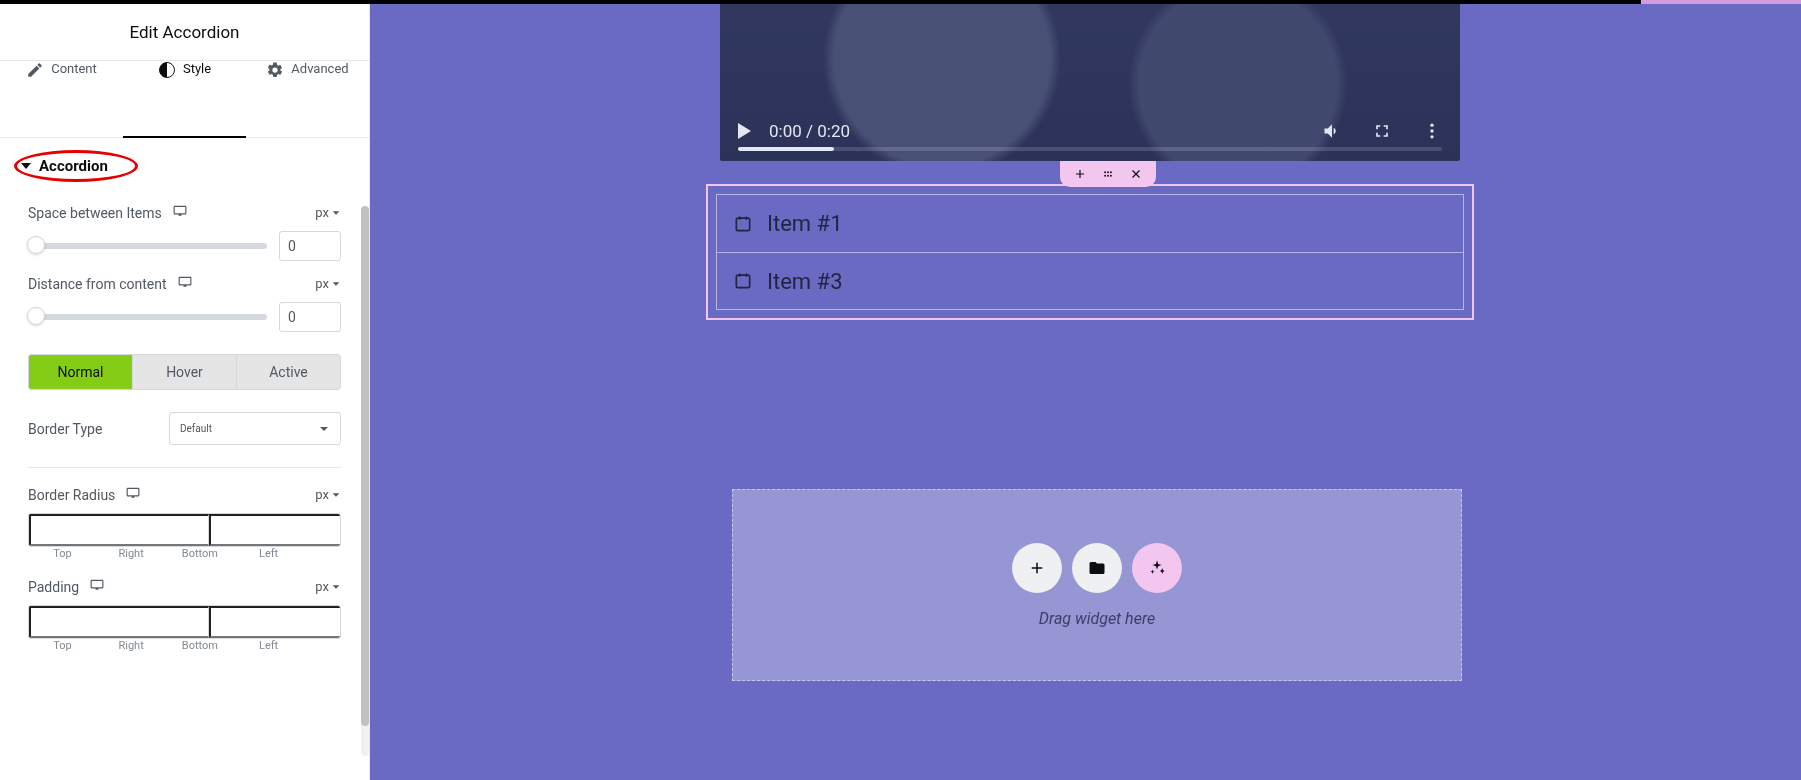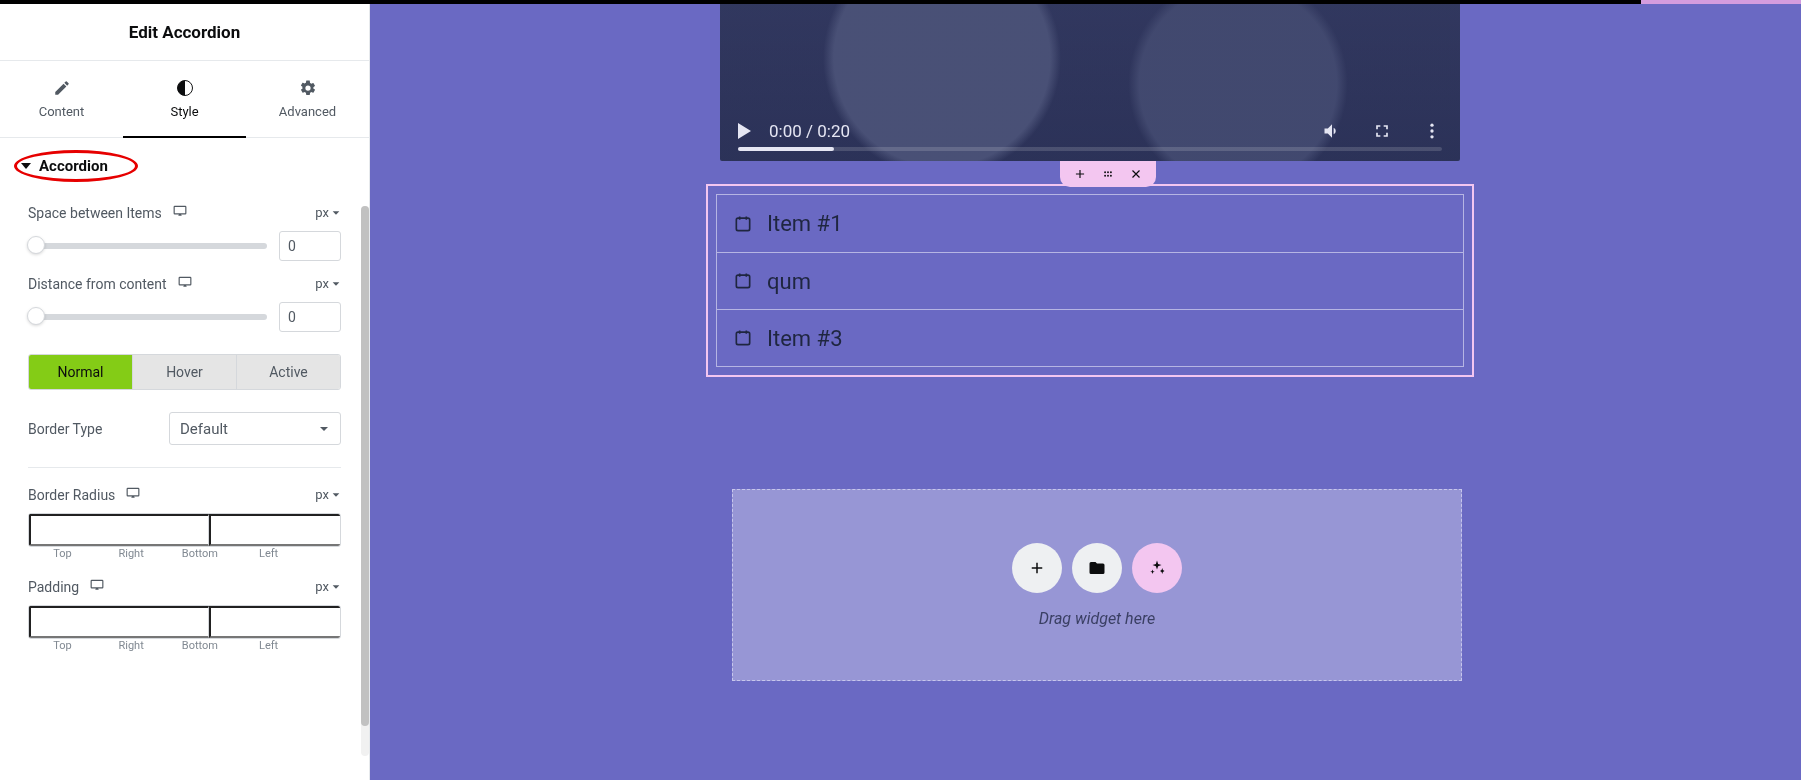--- a/index.html
+++ b/index.html
@@ -1,23 +1,23 @@
 <!DOCTYPE html>
 <html><head>
 <meta charset="utf-8">
 <style>
 *{box-sizing:border-box;margin:0;padding:0;font-family:Roboto,-apple-system,BlinkMacSystemFont,"Segoe UI",Arial,sans-serif}
 body{width:1801px;height:780px;overflow:hidden;background:#fff;position:relative}
 .topbar{height:4px;background:#000;width:100%}
 .topbar::after{content:"";position:absolute;right:0;top:0;height:4px;width:160px;background:#d49cde}
 
 .panel{position:absolute;left:0;top:4px;width:370px;height:776px;background:#fff;border-right:1px solid #e6e9ec}
-.panel-title{height:57px;display:flex;align-items:center;justify-content:center;font-weight:700;font-size:17px;color:#0c0d0e;border-bottom:1px solid #e6e9ec}
+.panel-title{height:57px;display:flex;align-items:center;justify-content:center;font-weight:400;font-size:17px;color:#0c0d0e;border-bottom:1px solid #e6e9ec}
 .tabs{display:flex;height:77px;border-bottom:1px solid #e6e9ec}
-.tab{flex:1;display:flex;flex-direction:column;align-items:center;justify-content:center;gap:7px;cursor:pointer;color:#515962;font-size:13px}
+.tab{flex:1;display:flex;flex-direction:row;justify-content:center;gap:7px;cursor:pointer;color:#515962;font-size:13px}
 .tab svg{width:18px;height:18px}
 .tab.active{color:#0c0d0e}
 .tab.active .tab-underline{position:absolute;bottom:-1px;left:0;right:0;height:2px;background:#000}
 .tab{position:relative}
 
 .scroll-area{position:absolute;top:138px;left:0;right:0;bottom:0;overflow:hidden;padding:0 0 0 0}
 .scrollbar-track{position:absolute;right:0;top:64px;width:8px;height:550px;background:#f1f1f1;border-radius:4px}
 .scrollbar-thumb{position:absolute;left:0;top:0;width:8px;height:520px;background:#c1c1c1;border-radius:4px}
 
 .section-header{display:flex;align-items:center;height:48px;padding:0 20px;cursor:pointer;font-weight:700;font-size:15px;color:#0c0d0e}
@@ -42,21 +42,21 @@
 
 .bg-type-row{display:flex;align-items:center;margin-top:22px}
 .bg-type-row .label{font-size:14px;color:#515962;flex:1}
 .mini-btns{display:flex;border:1px solid #d5d8dc;border-radius:3px;overflow:hidden}
 .mini-btn{width:32px;height:28px;display:flex;align-items:center;justify-content:center;cursor:pointer;background:#fff}
 .mini-btn+.mini-btn{border-left:1px solid #d5d8dc}
 .grad{width:14px;height:14px;background:linear-gradient(90deg,#000,#fff)}
 
 .border-type-row{display:flex;align-items:center;margin-top:22px}
 .border-type-row .label{font-size:14px;color:#515962;flex:1}
-.select{width:172px;height:33px;border:1px solid #d5d8dc;border-radius:3px;background:#fff;padding:0 10px;font-size:15px;color:#515962;display:flex;align-items:center;justify-content:space-between;cursor:pointer}
+.select{width:172px;height:33px;border:1px solid #d5d8dc;border-radius:3px;background:#fff;padding:0 10px;font-size:10px;color:#515962;display:flex;align-items:center;justify-content:space-between;cursor:pointer}
 
 .divider{height:1px;background:#e6e9ec;margin-top:22px}
 
 .dim-control{margin-top:18px}
 .dim-inputs{display:flex;margin-top:10px;border:1px solid #d5d8dc;border-radius:3px;overflow:hidden}
 .dim-cell{flex:1;height:32px;border-right:1px solid #d5d8dc}
 .dim-labels{display:flex;}
 .dim-label{flex:1;text-align:center;font-size:11px;color:#818992}
 .dim-label:last-child{width:38px;flex:0 0 38px}
 
@@ -326,27 +326,20 @@
             <rect x="4" y="5" width="16" height="15" rx="2" fill="none" stroke="currentColor" stroke-width="2"></rect>
             <path stroke="currentColor" stroke-width="2" d="M8 3v4M16 3v4"></path>
           </svg>
         <span>Item #1</span>
       </div>
       <div class="acc-item">
         <svg viewBox="0 0 24 24">
             <rect x="4" y="5" width="16" height="15" rx="2" fill="none" stroke="currentColor" stroke-width="2"></rect>
             <path stroke="currentColor" stroke-width="2" d="M8 3v4M16 3v4"></path>
           </svg>
-        <span>qum</span>
-      </div>
-      <div class="acc-item">
-        <svg viewBox="0 0 24 24">
-            <rect x="4" y="5" width="16" height="15" rx="2" fill="none" stroke="currentColor" stroke-width="2"></rect>
-            <path stroke="currentColor" stroke-width="2" d="M8 3v4M16 3v4"></path>
-          </svg>
         <span>Item #3</span>
       </div>
     </div>
   </div>
 
   <div class="dropzone">
     <div class="dz-buttons">
       <div class="dz-btn white">
           <svg width="18" height="18" viewBox="0 0 24 24">
             <path fill="#0c0d0e" d="M11 5h2v6h6v2h-6v6h-2v-6H5v-2h6z"></path>

